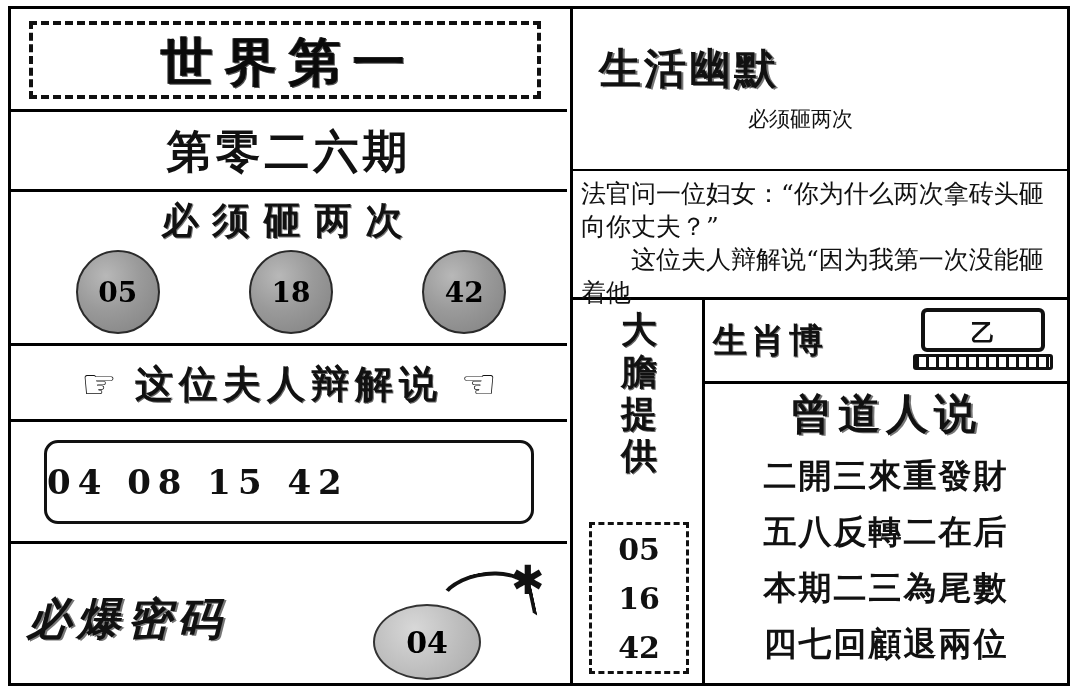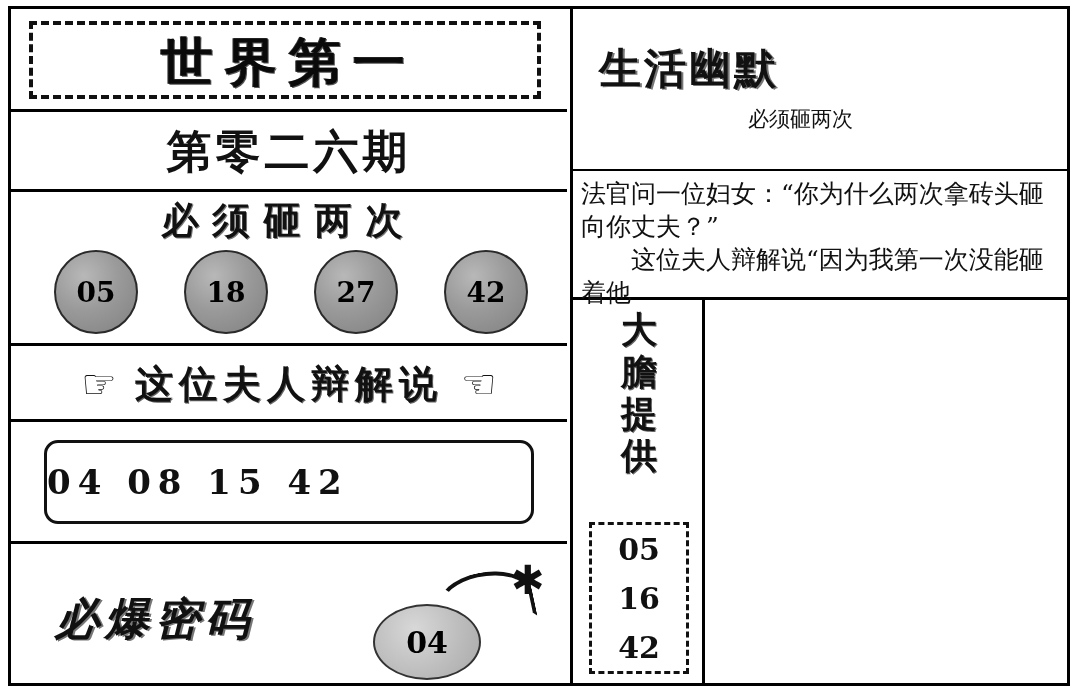--- a/index.html
+++ b/index.html
@@ -193,21 +193,20 @@
     position: absolute;
     left: 16px;
     top: 46px;
     font-family: "DejaVu Serif", "Liberation Serif", serif;
     font-weight: bold;
     font-size: 44px;
     letter-spacing: 6px;
     color: #111;
     font-style: italic;
     text-shadow: 2px 1px 0 #777;
-    margin-left: 28px;
   }
   .bomb-wrap {
     position: absolute;
     left: 350px;
     top: 12px;
     width: 200px;
     height: 120px;
   }
   .bomb-body {
     position: absolute;
@@ -452,21 +451,20 @@
 
     <div class="cell issue-box">
       <div class="issue-text">第零二六期</div>
     </div>
 
     <div class="cell balls-box">
       <div class="balls-head">必须砸两次</div>
       <div class="balls-row">
         <div class="ball">05</div>
         <div class="ball">18</div>
-        <div class="ball">27</div>
         <div class="ball">42</div>
       </div>
     </div>
 
     <div class="cell combo-head-box">
       <div class="combo-head-inner">
         <span class="hand">☞</span>
         <span class="combo-head-text">这位夫人辩解说</span>
         <span class="hand">☜</span>
       </div>
@@ -505,13 +503,31 @@
       <span>提</span>
       <span>供</span>
     </div>
     <div class="vert-num-frame">
       <div>05</div>
       <div>16</div>
       <div>42</div>
     </div>
   </div>
 
+  <div class="rb-right">
+    <div class="zodiac-bar">
+      <div class="zodiac-text">生肖博</div>
+      <div class="laptop">
+        <div class="screen">
+          <div class="screen-inner">乙</div>
+        </div>
+        <div class="keyboard"></div>
+      </div>
+    </div>
+    <div class="says-title">曾道人说</div>
+    <div class="says-lines">
+      <div>二開三來重發財</div>
+      <div>五八反轉二在后</div>
+      <div>本期二三為尾數</div>
+      <div>四七回顧退兩位</div>
+    </div>
+  </div>
 </div>
 
 </body></html>

